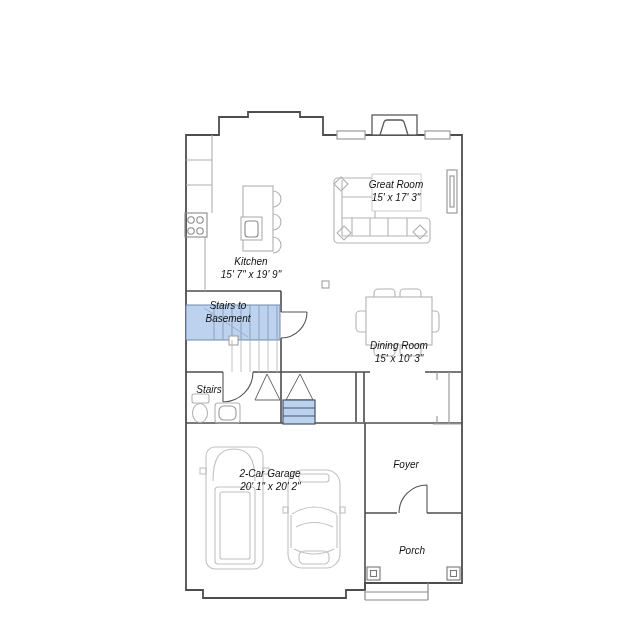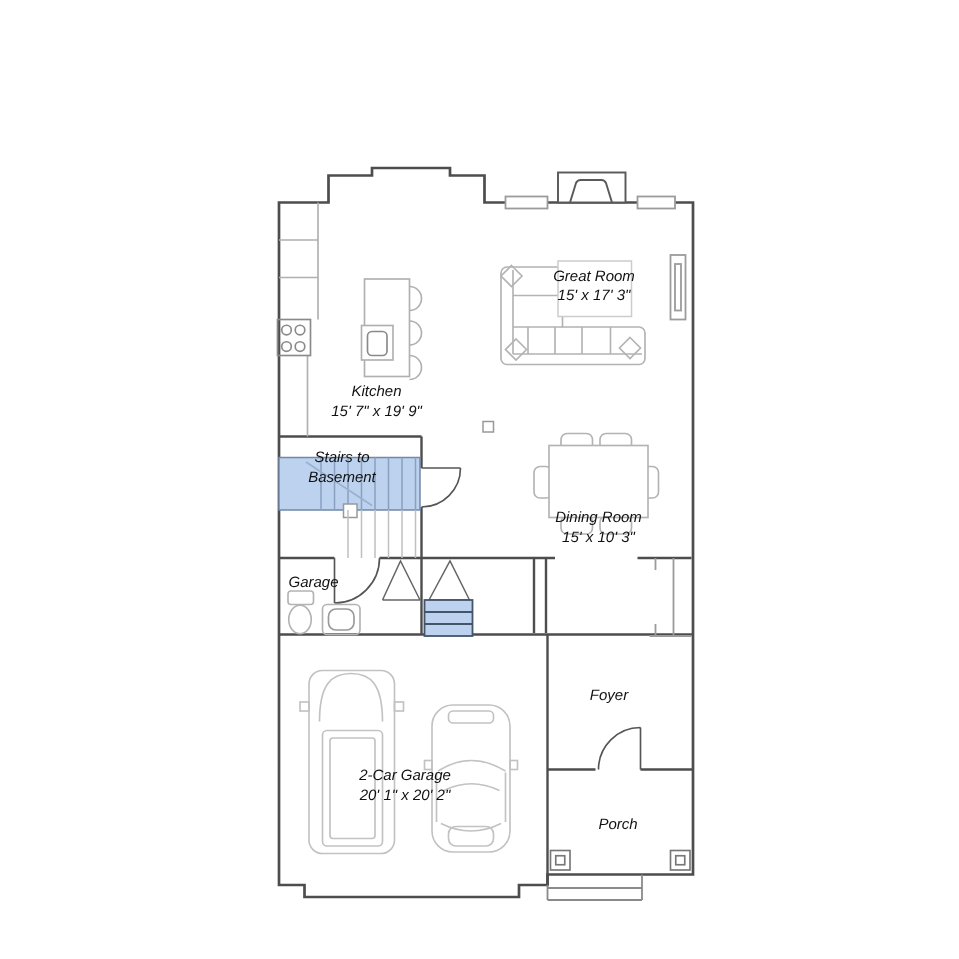--- a/index.html
+++ b/index.html
@@ -161,24 +161,24 @@
     <div>Dining Room</div>
     <div>15' x 10' 3"</div>
   </div>
 
   <div class="lbl" style="left:228px;top:312px;">
     <div>Stairs to</div>
     <div>Basement</div>
   </div>
 
   <div class="lbl" style="left:209px;top:389px;">
-    <div>Garage</div>
+    <div>Stairs</div>
   </div>
 
-  <div class="lbl" style="left:270px;top:524px;">
+  <div class="lbl" style="left:270px;top:480px;text-align:right;">
     <div>2-Car Garage</div>
     <div>20' 1" x 20' 2"</div>
   </div>
 
   <div class="lbl" style="left:406px;top:464px;">
     <div>Foyer</div>
   </div>
 
   <div class="lbl" style="left:412px;top:550px;">
     <div>Porch</div>

